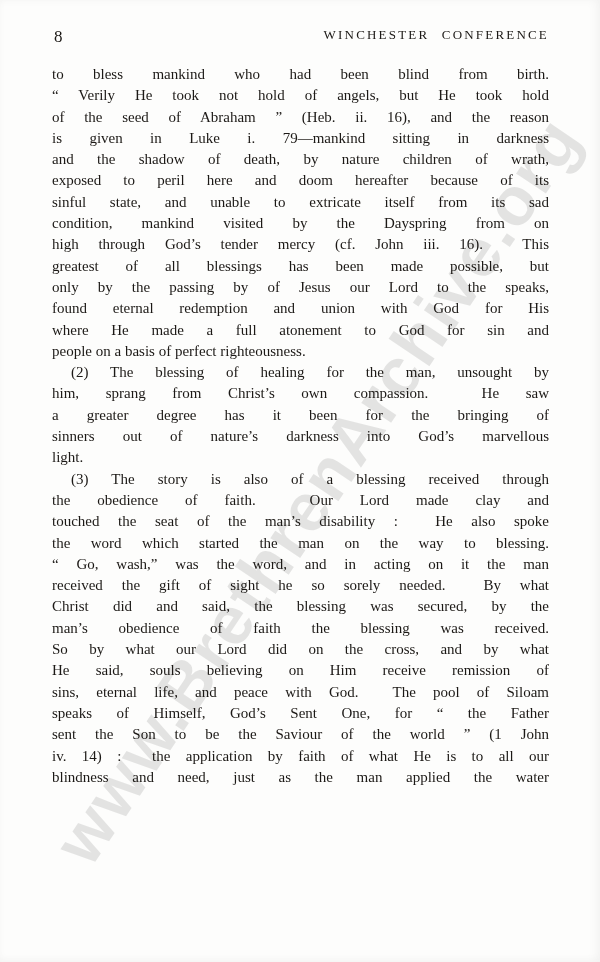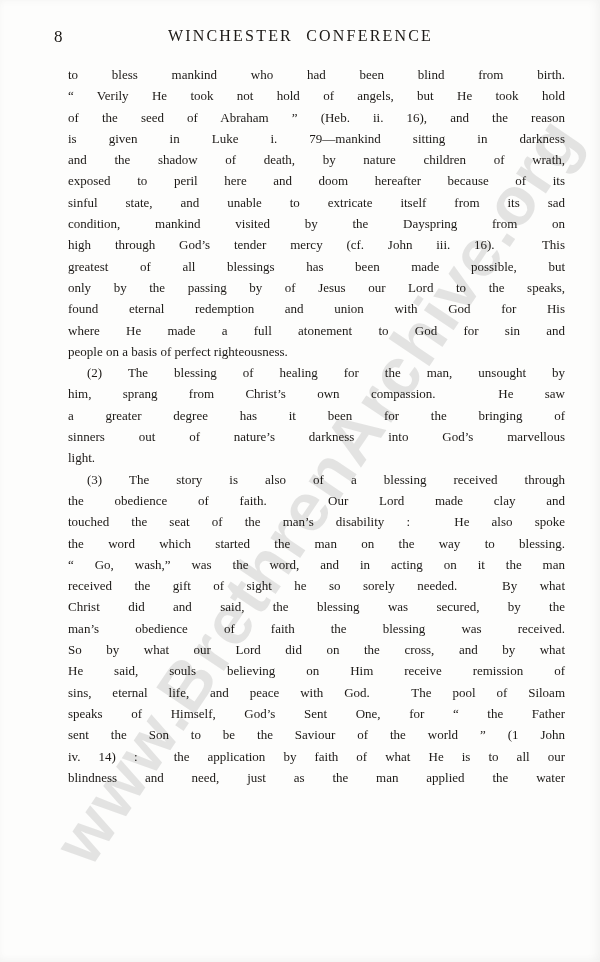--- a/index.html
+++ b/index.html
@@ -40,31 +40,31 @@
     height: 22px;
     font-size: 17px;
   }
   .page-number {
     position: absolute;
     left: 2px;
     top: 0;
   }
   .running-title {
     display: block;
-    text-align: center;
+    text-align: right;
     letter-spacing: 2.2px;
     word-spacing: 7px;
-    font-size: 16px;
+    font-size: 13px;
   }
   .page-body {
     position: absolute;
     top: 64px;
-    left: 68px;
+    left: 52px;
     width: 497px;
-    font-size: 13px;
+    font-size: 15px;
     line-height: 21.3px;
   }
   .paragraph { margin: 0; }
   .paragraph.indent .line:first-child { text-indent: 19px; }
   .line {
     text-align: justify;
     text-align-last: justify;
     white-space: pre-wrap;
   }
   .line.para-end {

